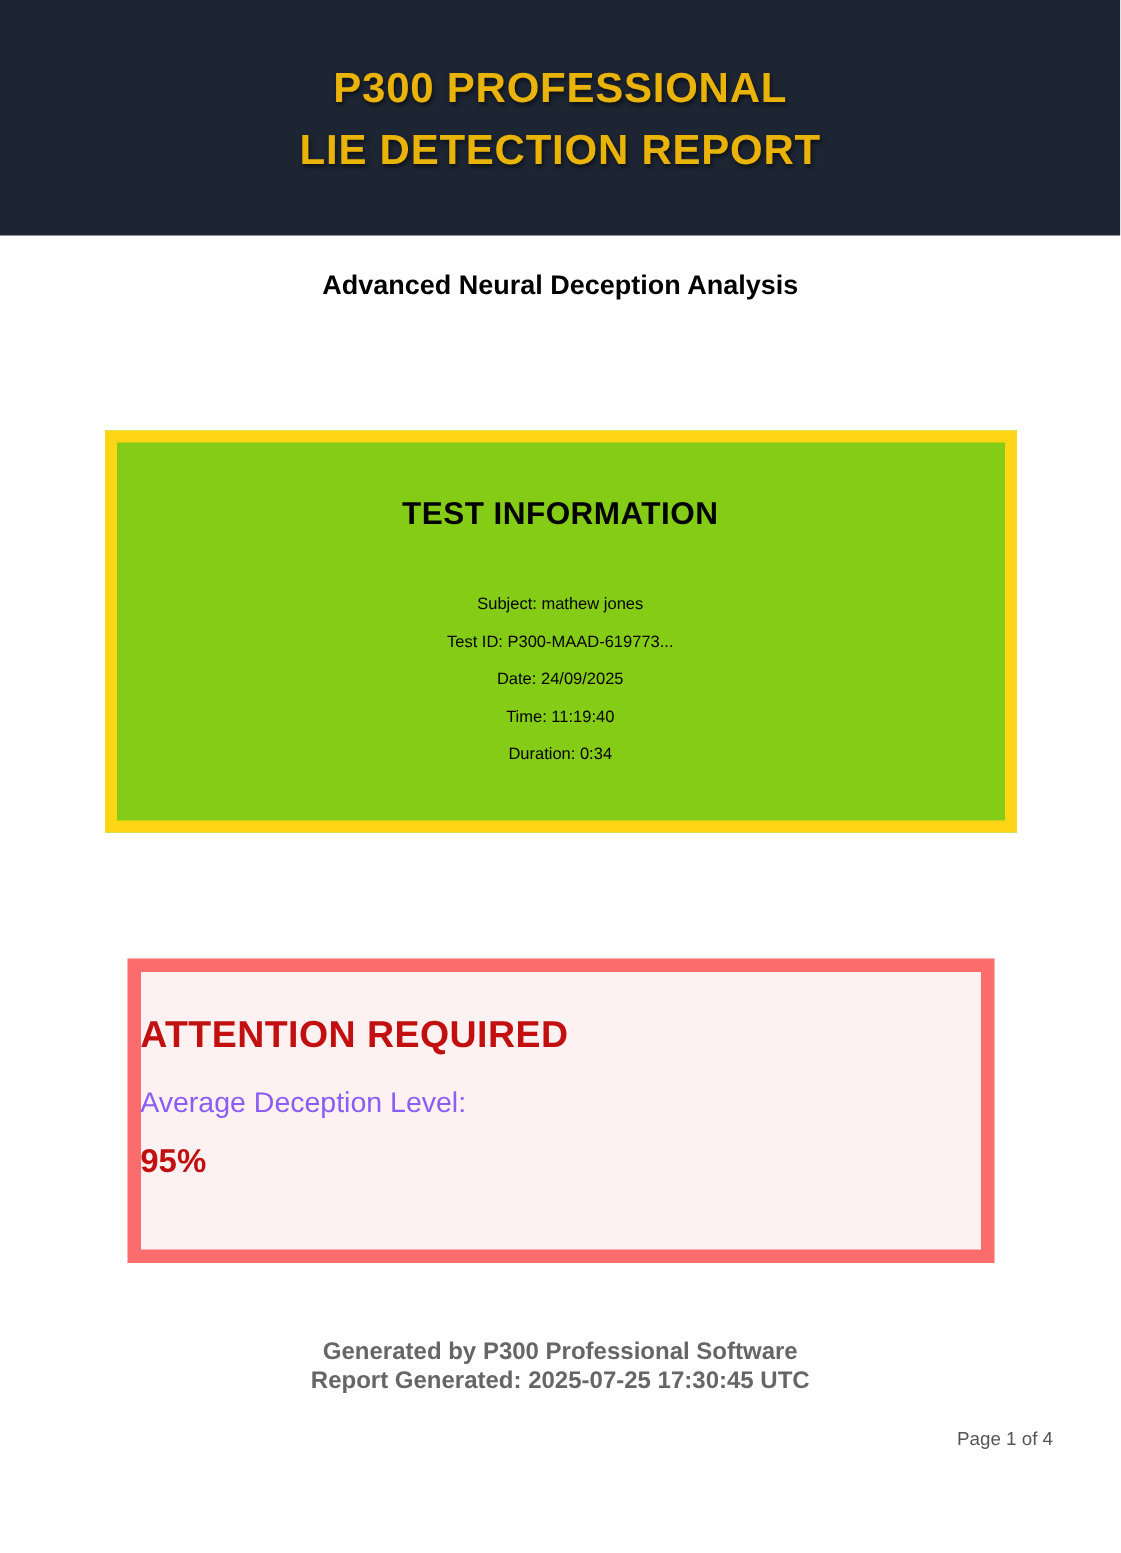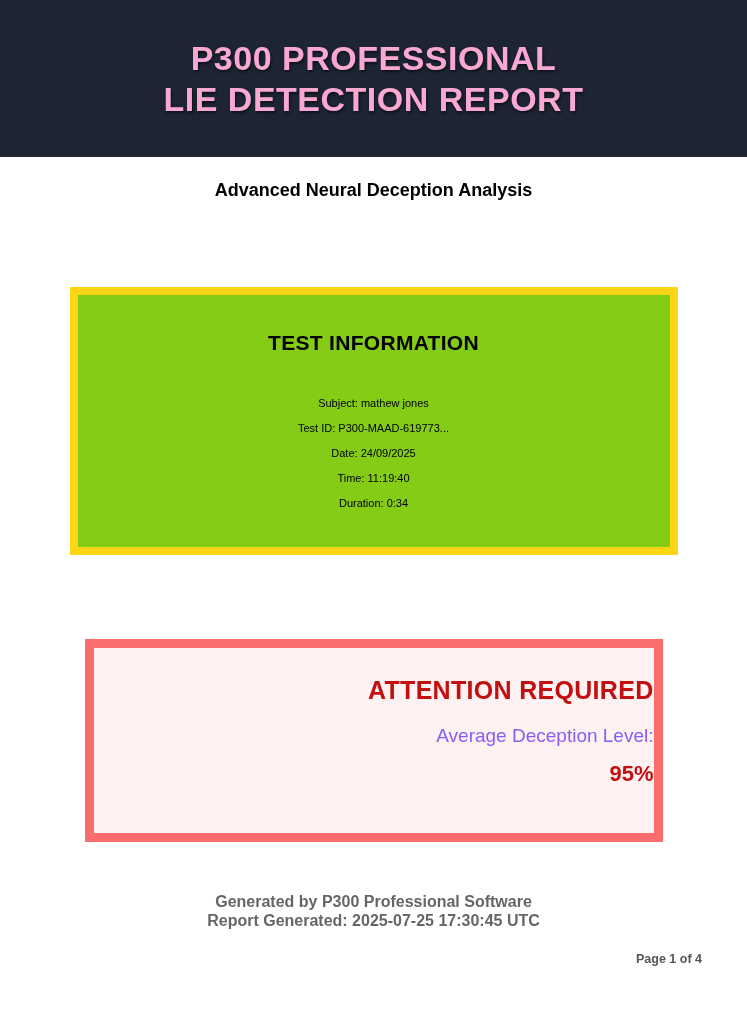--- a/index.html
+++ b/index.html
@@ -23,22 +23,22 @@
       width: 100%;
       height: 157px;
       background: #1d2533;
       display: flex;
       align-items: center;
       justify-content: center;
     }
     .report-title {
       margin: 0;
       text-align: center;
-      color: #f9a8d4;
-      font-size: 34px;
+      color: #eab308;
+      font-size: 28px;
       font-weight: bold;
       line-height: 41px;
       letter-spacing: 0.5px;
       text-shadow: 1px 2px 3px rgba(0,0,0,0.55);
     }
     .report-title span { display: block; }
 
     
     .subtitle {
       margin-top: 23px;
@@ -71,21 +71,21 @@
       color: #000000;
     }
 
     
     .alert-box {
       width: 578px;
       height: 203px;
       margin: 84px auto 0;
       border: 9px solid #fb6d6d;
       background: #fdf1f1;
-      text-align: right;
+      text-align: left;
       padding-top: 28px;
     }
     .alert-heading {
       margin: 0 0 20px;
       font-size: 25px;
       font-weight: bold;
       color: #c20f0f;
       letter-spacing: 0.3px;
     }
     .alert-label {
@@ -108,21 +108,21 @@
       font-weight: bold;
       font-size: 16px;
       line-height: 19px;
     }
     .page-indicator {
       margin-top: 22px;
       text-align: right;
       padding-right: 45px;
       color: #555555;
       font-size: 12.5px;
-      font-weight: bold;
+      font-weight: normal;
     }
   </style>
 </head>
 <body>
 
 <div class="page">
 
   <header class="header-band">
     <h1 class="report-title">
       <span>P300 PROFESSIONAL</span>

